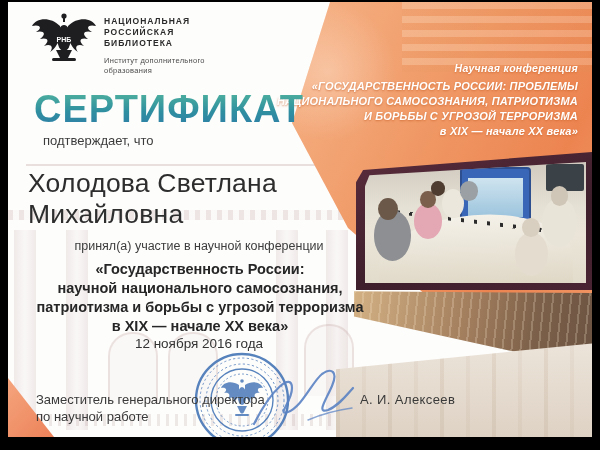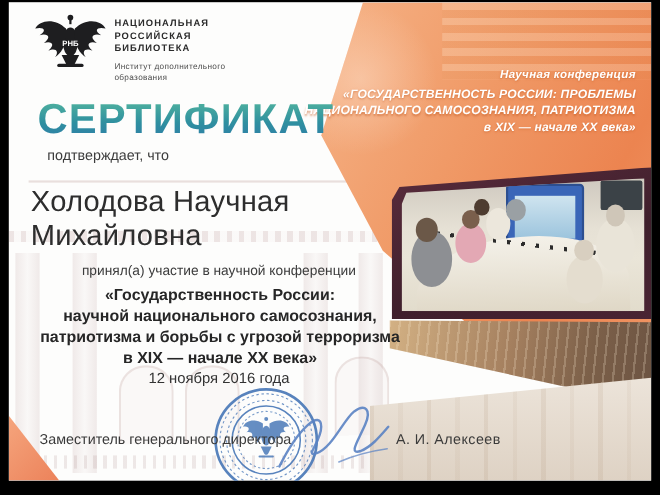--- a/index.html
+++ b/index.html
@@ -119,20 +119,21 @@
 
     <div class="orange-arrow">
       <div class="orange-stripes"></div>
       <div class="orange-soft"></div>
     </div>
 
     <div class="banner-text">
       <div class="banner-label">Научная конференция</div>
       <div class="banner-line">«ГОСУДАРСТВЕННОСТЬ РОССИИ: ПРОБЛЕМЫ</div>
       <div class="banner-line">НАЦИОНАЛЬНОГО САМОСОЗНАНИЯ, ПАТРИОТИЗМА</div>
+      <div class="banner-line">И БОРЬБЫ С УГРОЗОЙ ТЕРРОРИЗМА</div>
       <div class="banner-line">в XIX — начале XX века»</div>
     </div>
 
     <div class="photo-frame">
       <div class="photo">
         <div class="ph-screen">
           <div class="ph-screen-inner"></div>
         </div>
         <div class="ph-tv"></div>
         <div class="ph-table"></div>
@@ -181,21 +182,21 @@
         <div class="logo-dept">
           <div>Институт дополнительного</div>
           <div>образования</div>
         </div>
       </div>
     </div>
 
     <div class="cert-title">СЕРТИФИКАТ</div>
     <div class="cert-subtitle">подтверждает, что</div>
 
-    <div class="recipient">Холодова Научная Михайловна</div>
+    <div class="recipient">Холодова Светлана Михайловна</div>
 
     <div class="statement">принял(а) участие в научной конференции</div>
     <div class="conf-block">
       <div>«Государственность России:</div>
       <div>научной национального самосознания,</div>
       <div>патриотизма и борьбы с угрозой терроризма</div>
       <div>в XIX — начале XX века»</div>
     </div>
 
     <div class="cert-date">12 ноября 2016 года</div>
@@ -218,17 +219,18 @@
       </g>
     </svg>
 
     <svg class="signature" width="110" height="78" viewBox="0 0 110 78">
       <path d="M6 66 C24 30, 44 14, 44 30 C44 44, 28 58, 40 54 C54 49, 64 24, 74 16 C84 9, 90 14, 84 28 C78 42, 68 56, 80 52 C90 48, 98 38, 105 30" fill="none" stroke="#5b83c4" stroke-width="2.2" stroke-linecap="round"></path>
       <path d="M60 62 C74 56, 90 52, 104 50" fill="none" stroke="#5b83c4" stroke-width="1.4" stroke-linecap="round" opacity=".8"></path>
     </svg>
 
     <div class="signer-title">
       <div>Заместитель генерального директора</div>
+      <div>по научной работе</div>
     </div>
     <div class="signer-name">А. И. Алексеев</div>
 
   </div>
 </div>
 
 </body></html>

